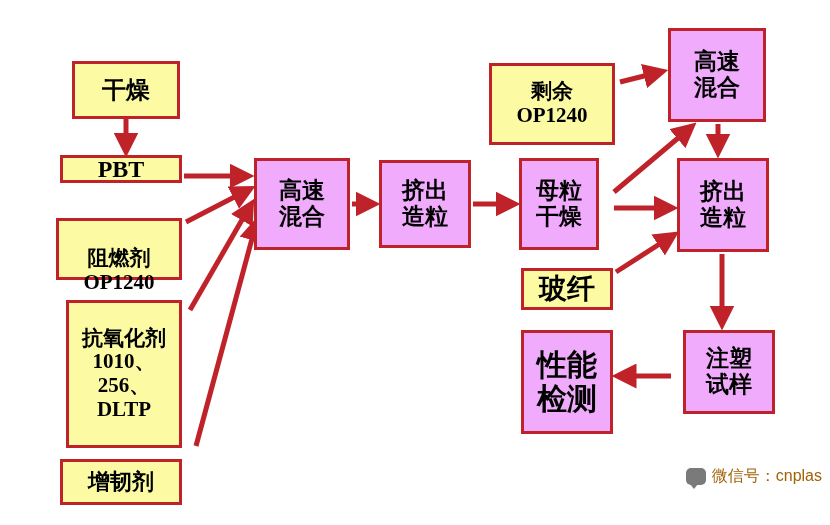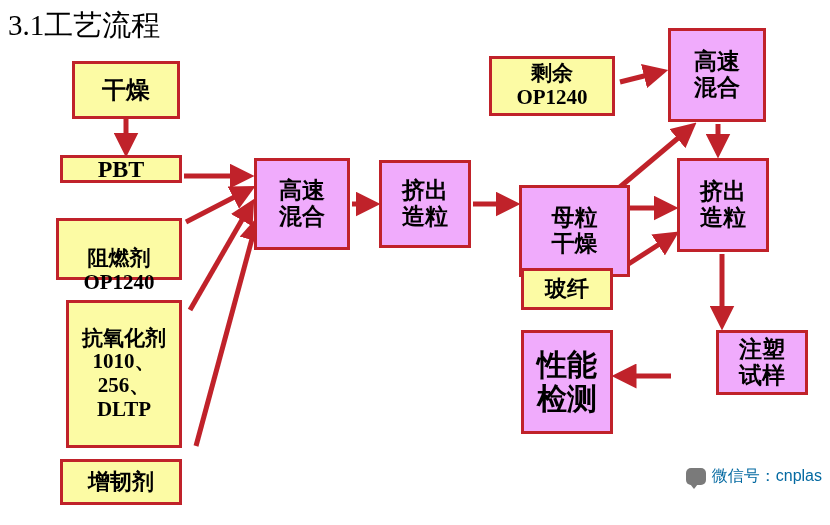--- a/index.html
+++ b/index.html
@@ -56,21 +56,21 @@
     white-space: nowrap;
   }
   #watermark {
     position: absolute;
     right: 8px;
     top: 466px;
     display: flex;
     align-items: center;
     gap: 6px;
     font-size: 16px;
-    color: #0369a1;
+    color: #a16207;
     font-family: "Liberation Sans", sans-serif;
   }
   #wm-icon {
     width: 20px;
     height: 17px;
     border-radius: 5px;
     background: #7a7a7a;
     position: relative;
   }
   #wm-icon:after {
@@ -89,21 +89,20 @@
     width: 830px;
     height: 525px;
     pointer-events: none;
   }
 </style>
 </head>
 <body>
 
 <div id="stage">
 
-  <div id="title">3.1工艺流程</div>
 
   <svg id="arrows" viewBox="0 0 830 525">
     <defs>
       <marker id="ah" markerWidth="5" markerHeight="5" refX="3.3" refY="2.5" orient="auto">
         <path d="M0,0 L5,2.5 L0,5 z" fill="#c0222a"></path>
       </marker>
     </defs>
     <g id="arrow-group" stroke="#c0222a" stroke-width="5" fill="none">
         <path d="M126,119 L126,149" marker-end="url(#ah)" stroke-linecap="butt"></path>
         <path d="M184,176 L246,176" marker-end="url(#ah)" stroke-linecap="butt"></path>
@@ -143,40 +142,40 @@
         <span style="white-space: pre-line;">增韧剂</span>
       </div>
       <div class="node n-blue" style="left: 254px; top: 158px; width: 96px; height: 92px; font-size: 23px;">
         <span style="white-space: pre-line;">高速
 混合</span>
       </div>
       <div class="node n-blue" style="left: 379px; top: 160px; width: 92px; height: 88px; font-size: 23px;">
         <span style="white-space: pre-line;">挤出
 造粒</span>
       </div>
-      <div class="node n-blue" style="left: 519px; top: 158px; width: 111px; height: 92px; font-size: 23px; margin-top: 27px;">
+      <div class="node n-blue" style="left: 519px; top: 158px; width: 80px; height: 92px; font-size: 23px;">
         <span style="white-space: pre-line;">母粒
 干燥</span>
       </div>
-      <div class="node n-yellow" style="left: 489px; top: 56px; width: 126px; height: 60px; font-size: 21px; text-align: center;">
+      <div class="node n-yellow" style="left: 489px; top: 63px; width: 126px; height: 82px; font-size: 21px; text-align: center;">
         <span style="white-space: pre-line;">剩余
 OP1240</span>
       </div>
       <div class="node n-blue" style="left: 668px; top: 28px; width: 98px; height: 94px; font-size: 23px;">
         <span style="white-space: pre-line;">高速
 混合</span>
       </div>
       <div class="node n-blue" style="left: 677px; top: 158px; width: 92px; height: 94px; font-size: 23px;">
         <span style="white-space: pre-line;">挤出
 造粒</span>
       </div>
-      <div class="node n-yellow" style="left: 521px; top: 268px; width: 92px; height: 42px; font-size: 22px;">
+      <div class="node n-yellow" style="left: 521px; top: 268px; width: 92px; height: 42px; font-size: 28px;">
         <span style="white-space: pre-line;">玻纤</span>
       </div>
-      <div class="node n-blue" style="left: 716px; top: 330px; width: 92px; height: 65px; font-size: 23px;">
+      <div class="node n-blue" style="left: 683px; top: 330px; width: 92px; height: 84px; font-size: 23px;">
         <span style="white-space: pre-line;">注塑
 试样</span>
       </div>
       <div class="node n-blue" style="left: 521px; top: 330px; width: 92px; height: 104px; font-size: 30px;">
         <span style="white-space: pre-line;">性能
 检测</span>
       </div>
     </div>
 
 

